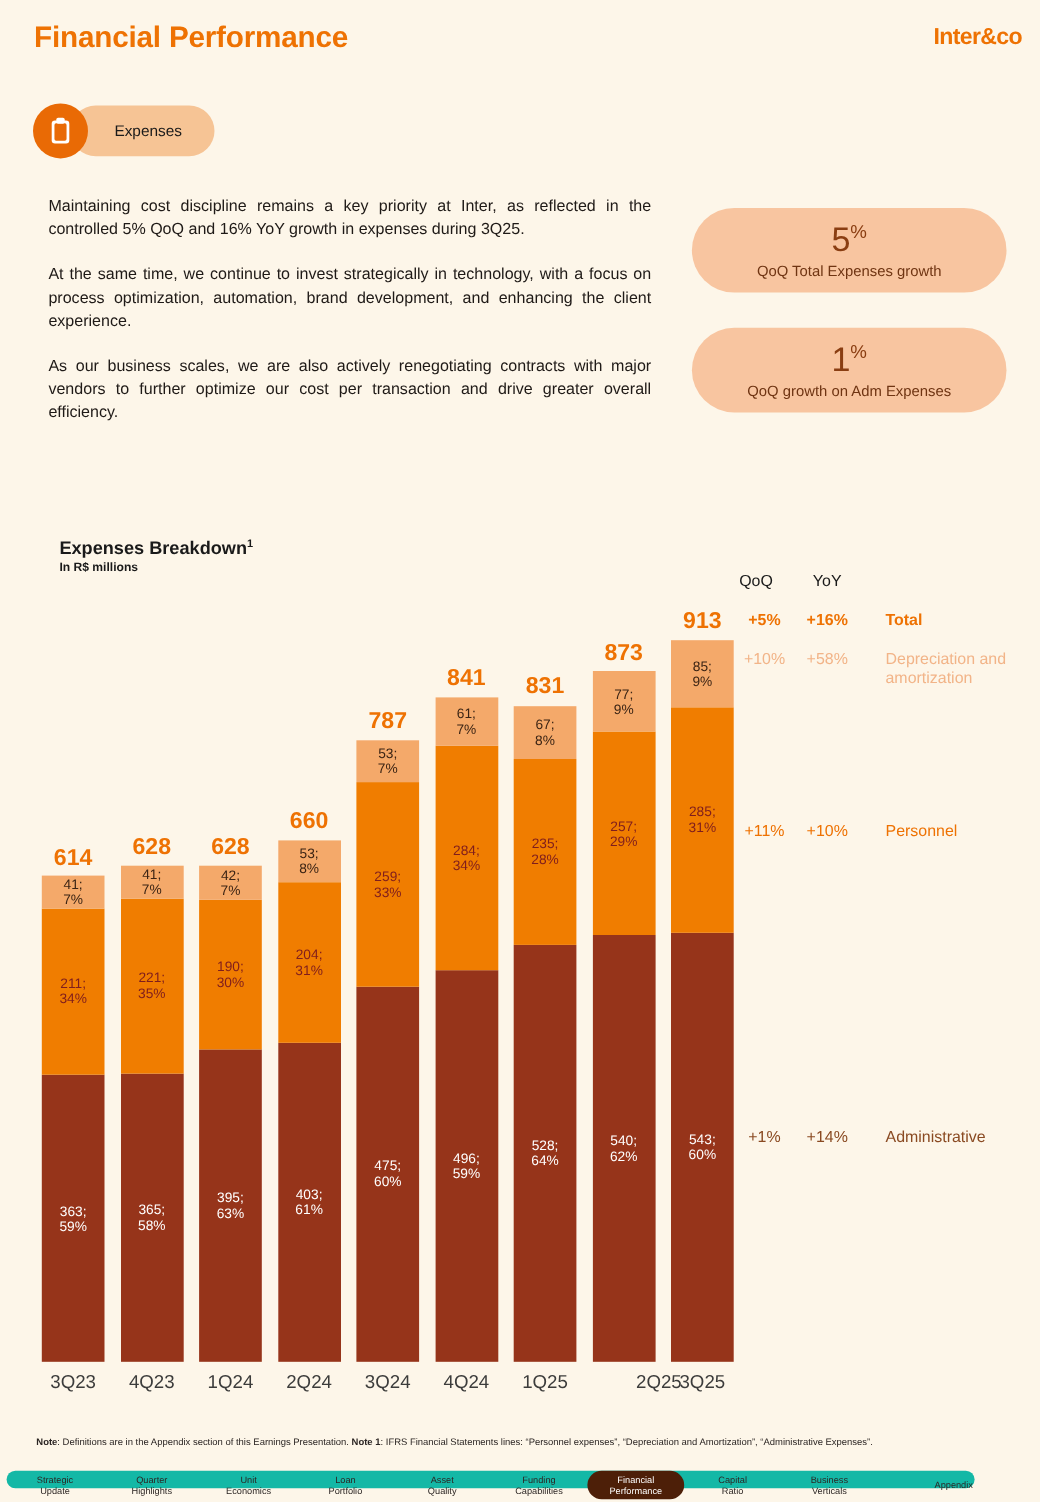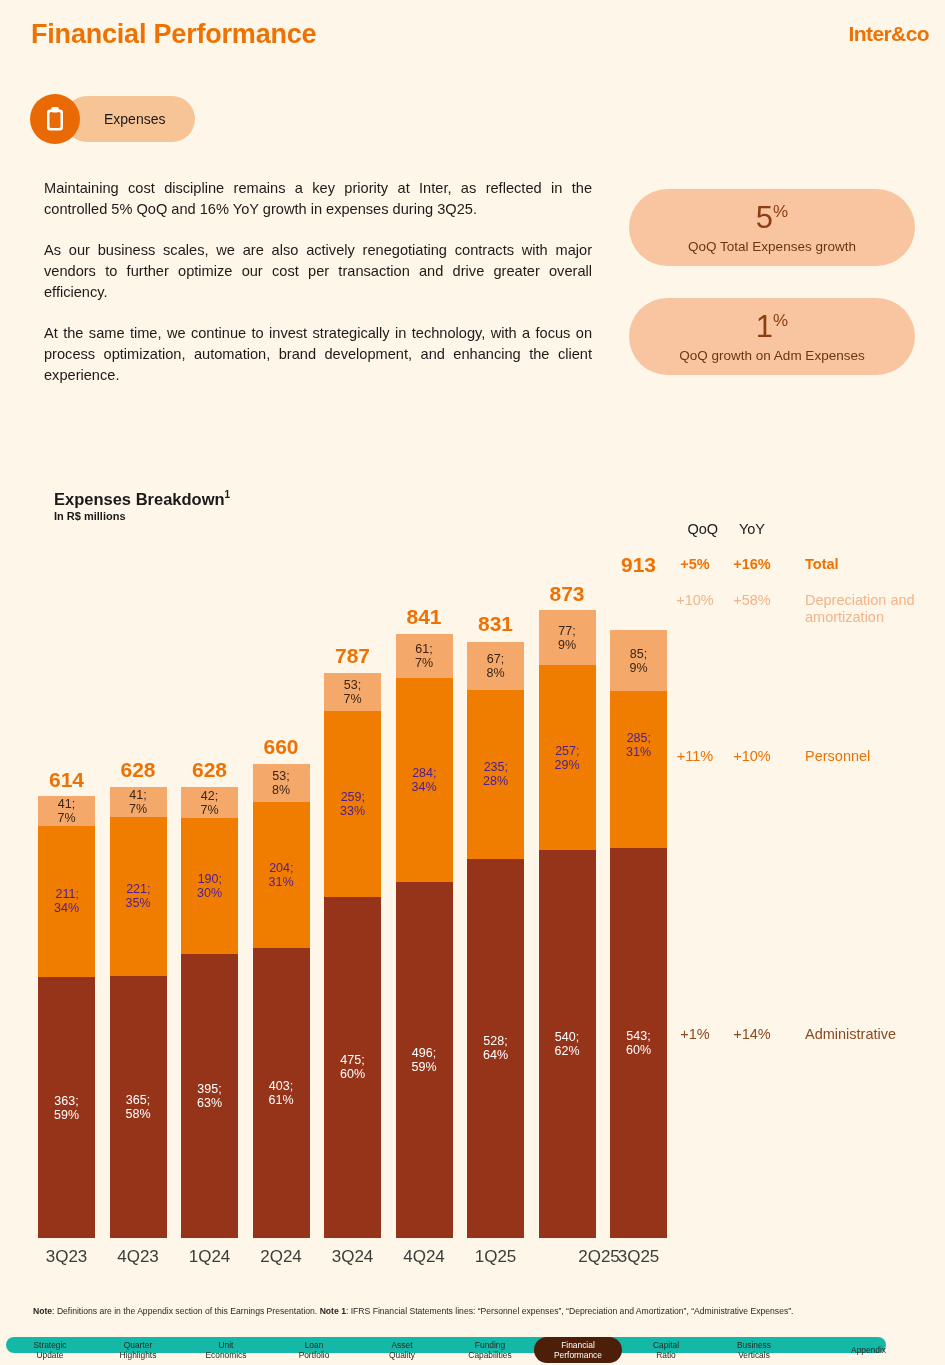--- a/index.html
+++ b/index.html
@@ -60,28 +60,28 @@
     position:absolute;width:57px;text-align:center;
     font-size:21px;font-weight:700;color:#EE7203;
   }
   .seg{
     position:absolute;width:57px;left:0;
     display:flex;align-items:center;justify-content:center;
     text-align:center;line-height:14px;
   }
   .seg-label{font-size:12.5px;}
   .seg-adm{background:#96341A;color:#FFFFFF;}
-  .seg-per{background:#F07D00;color:#4c1d95;text-align:right;}
+  .seg-per{background:#F07D00;color:#7f1d1d;}
   .seg-dep{background:#F4A96A;color:#3B2414;}
   .x-tick{
     position:absolute;width:57px;text-align:center;top:1247px;
     font-size:17px;color:#3C3C3B;
   }
   
-  #legend-head-qoq{position:absolute;left:672px;top:521px;width:46px;text-align:right;font-size:14.5px;color:#1A1A1A;}
+  #legend-head-qoq{position:absolute;left:672px;top:521px;width:46px;text-align:left;font-size:14.5px;color:#1A1A1A;}
   #legend-head-yoy{position:absolute;left:729px;top:521px;width:46px;text-align:center;font-size:14.5px;color:#1A1A1A;}
   .lg-row{position:absolute;left:672px;width:273px;height:18px;}
   .lg-qoq{position:absolute;left:0;width:46px;text-align:center;font-size:14.5px;}
   .lg-yoy{position:absolute;left:57px;width:46px;text-align:center;font-size:14.5px;}
   .lg-name{position:absolute;left:133px;font-size:14.5px;line-height:17px;}
   .row-total .lg-qoq,.row-total .lg-yoy,.row-total .lg-name{color:#EE7203;font-weight:700;}
   .row-dep .lg-qoq,.row-dep .lg-yoy,.row-dep .lg-name{color:#F2B488;}
   .row-per .lg-qoq,.row-per .lg-yoy,.row-per .lg-name{color:#EE7203;}
   .row-adm .lg-qoq,.row-adm .lg-yoy,.row-adm .lg-name{color:#8A4A22;}
   
@@ -117,22 +117,22 @@
       <rect x="4" y="3.5" width="16" height="21" rx="3" fill="#FFFFFF"></rect>
       <rect x="6.5" y="6" width="11" height="16" rx="1.6" fill="#E96A05"></rect>
       <rect x="8.2" y="1" width="7.6" height="5.4" rx="1.6" fill="#FFFFFF"></rect>
     </svg>
   </div>
   <div id="badge-pill">Expenses</div>
 </div>
 
 <div id="body-copy">
   <p>Maintaining cost discipline remains a key priority at Inter, as reflected in the controlled 5% QoQ and 16% YoY growth in expenses during 3Q25.</p>
+  <p>At the same time, we continue to invest strategically in technology, with a focus on process optimization, automation, brand development, and enhancing the client experience.</p>
   <p>As our business scales, we are also actively renegotiating contracts with major vendors to further optimize our cost per transaction and drive greater overall efficiency.</p>
-  <p>At the same time, we continue to invest strategically in technology, with a focus on process optimization, automation, brand development, and enhancing the client experience.</p>
 </div>
 
 <div class="kpi-pill" id="kpi-0">
   <div class="kpi-value"><span>5</span><sup>%</sup></div>
   <div class="kpi-label">QoQ Total Expenses growth</div>
 </div>
 <div class="kpi-pill" id="kpi-1">
   <div class="kpi-value"><span>1</span><sup>%</sup></div>
   <div class="kpi-label">QoQ growth on Adm Expenses</div>
 </div>
@@ -229,21 +229,21 @@
       <span class="seg-label">77;<br>9%</span>
     </div>
     <div class="x-tick" style="left: 538.5px; margin-left: 32px;">2Q25</div>
     <div class="bar-total" style="left: 610px; top: 553px;">913</div>
     <div class="seg seg-adm" style="left: 610px; top: 847.849px; height: 390.151px;">
       <span class="seg-label">543;<br>60%</span>
     </div>
     <div class="seg seg-per" style="left: 610px; top: 643.073px; height: 204.775px;">
       <span class="seg-label">285;<br>31%</span>
     </div>
-    <div class="seg seg-dep" style="left: 610px; top: 582px; height: 61.0734px; margin-top: 48px;">
+    <div class="seg seg-dep" style="left: 610px; top: 582px; height: 61.0734px;">
       <span class="seg-label">85;<br>9%</span>
     </div>
     <div class="x-tick" style="left: 610px;">3Q25</div>
   </div>
 
 <div id="legend-head-qoq">QoQ</div>
 <div id="legend-head-yoy">YoY</div>
 
 <div class="lg-row row-total" style="top:556px;">
   <span class="lg-qoq">+5%</span>
@@ -300,17 +300,17 @@
       <span>Performance</span>
     </div>
     <div class="nav-item" style="left: 616px; width: 88px;">
       <span>Capital</span>
       <span>Ratio</span>
     </div>
     <div class="nav-item" style="left: 704px; width: 88px;">
       <span>Business</span>
       <span>Verticals</span>
     </div>
-    <div class="nav-item" style="left: 792px; width: 88px; align-items: flex-end;">
+    <div class="nav-item" style="left: 817px; width: 88px;">
       <span>Appendix</span>
     </div>
   </div>
 <div id="page-number">15</div>
 
 </body></html>

